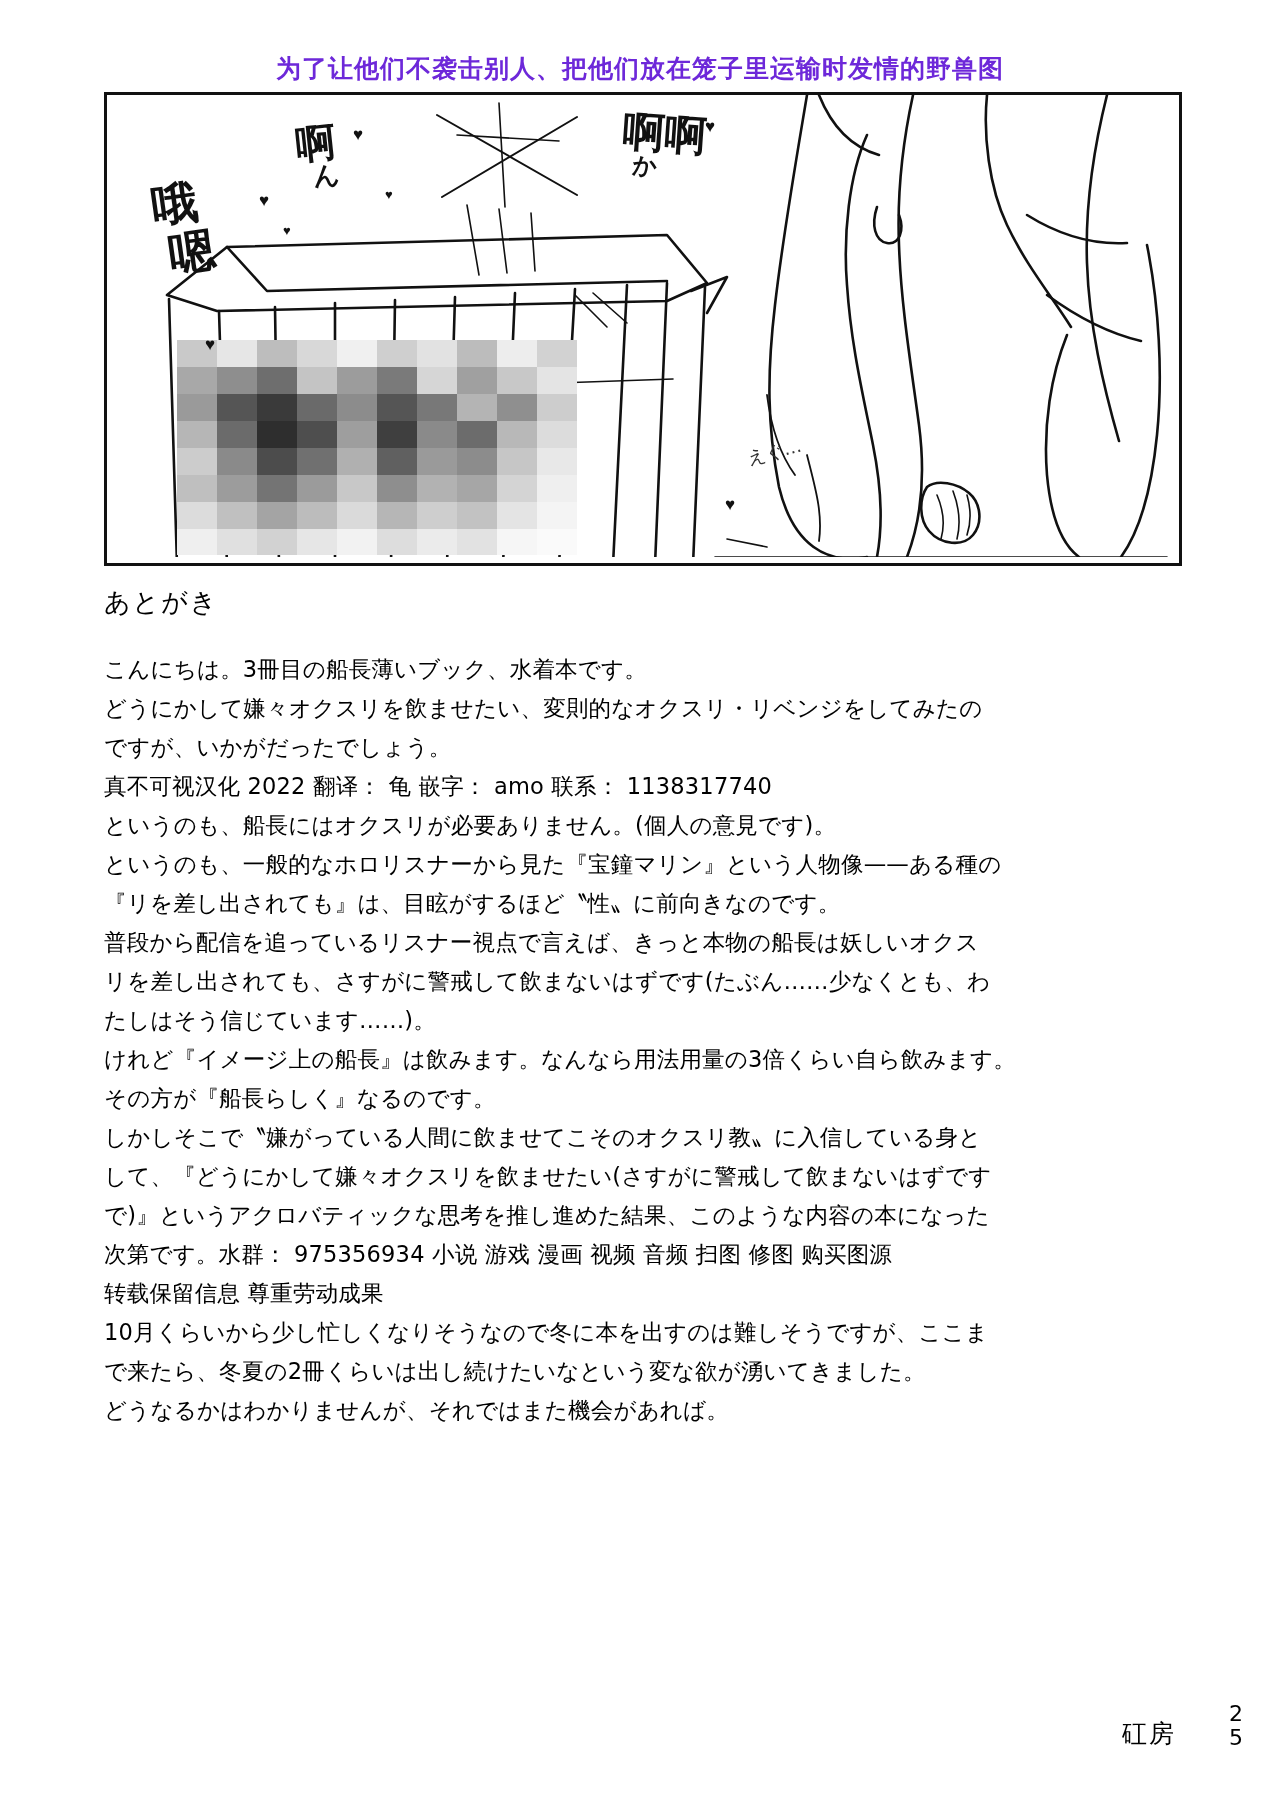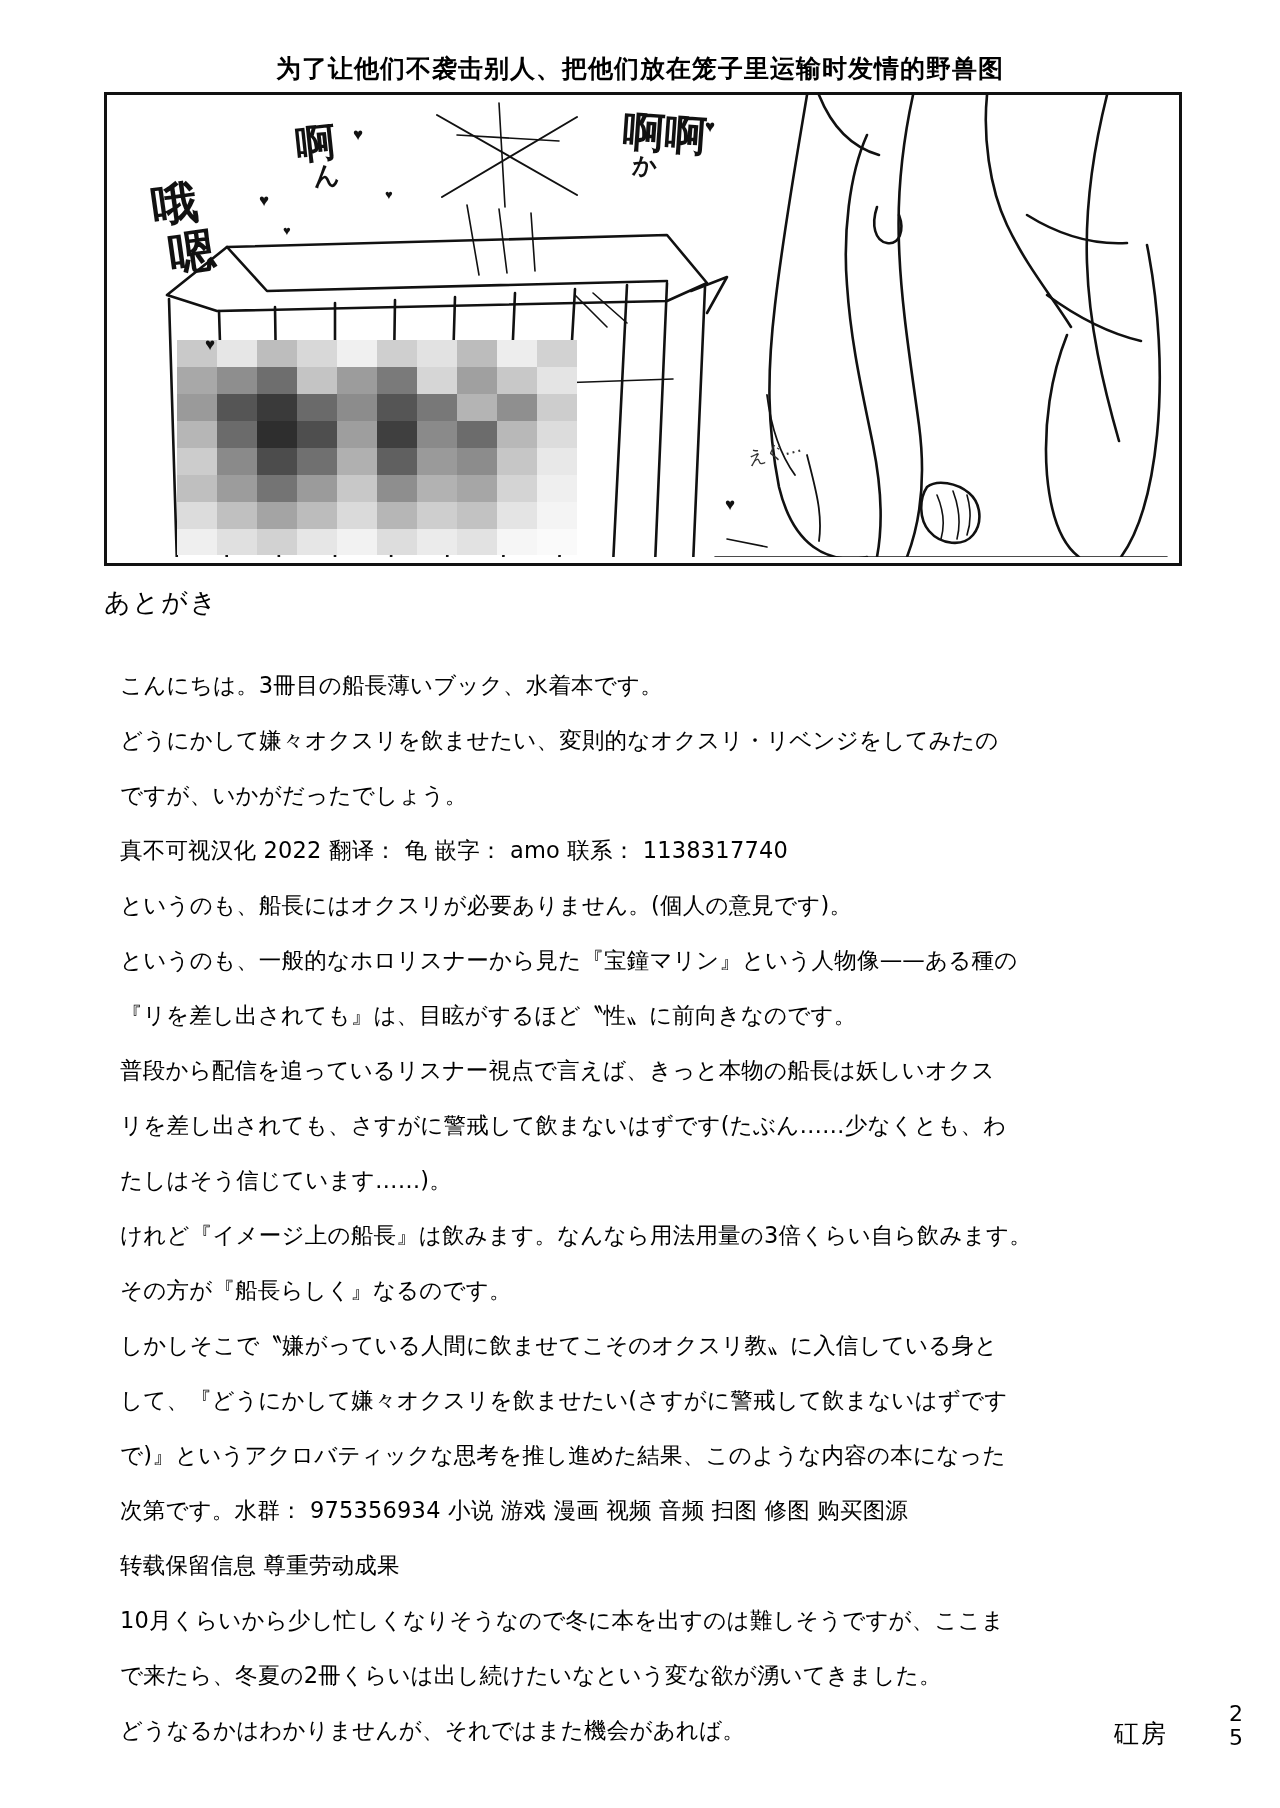--- a/index.html
+++ b/index.html
@@ -25,21 +25,21 @@
   
   .caption {
     position: absolute;
     top: 52px;
     left: 0;
     width: 1280px;
     text-align: center;
     font-size: 25px;
     font-weight: 700;
     letter-spacing: 1px;
-    color: #000000;
+    color: #6d28d9;
     font-family: "DejaVu Sans", sans-serif;
   }
 
   
   .panel {
     position: absolute;
     left: 104px;
     top: 92px;
     width: 1072px;
     height: 468px;
@@ -121,27 +121,27 @@
     left: 104px;
     top: 650px;
     width: 1078px;
     font-family: "DejaVu Sans", sans-serif;
     font-size: 22.5px;
     line-height: 39px;
     color: #000;
     letter-spacing: 0.2px;
   }
   .body-text p {
-    margin: 16px;
+    margin: 0;
     white-space: pre-wrap;
   }
 
   .credit {
     position: absolute;
-    right: 112px;
+    right: 104px;
     bottom: 58px;
     font-size: 25px;
     font-family: "DejaVu Sans", sans-serif;
     color: #000;
     letter-spacing: 2px;
   }
   .page-number {
     position: absolute;
     right: 30px;
     bottom: 58px;

